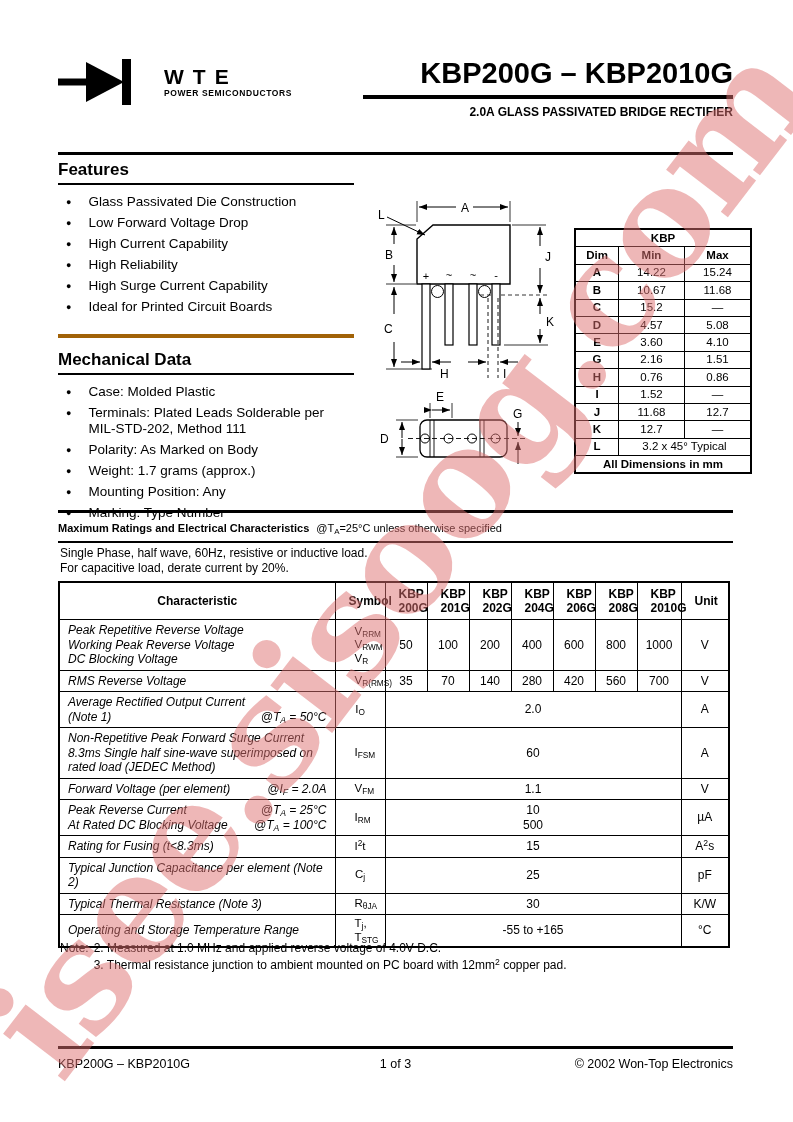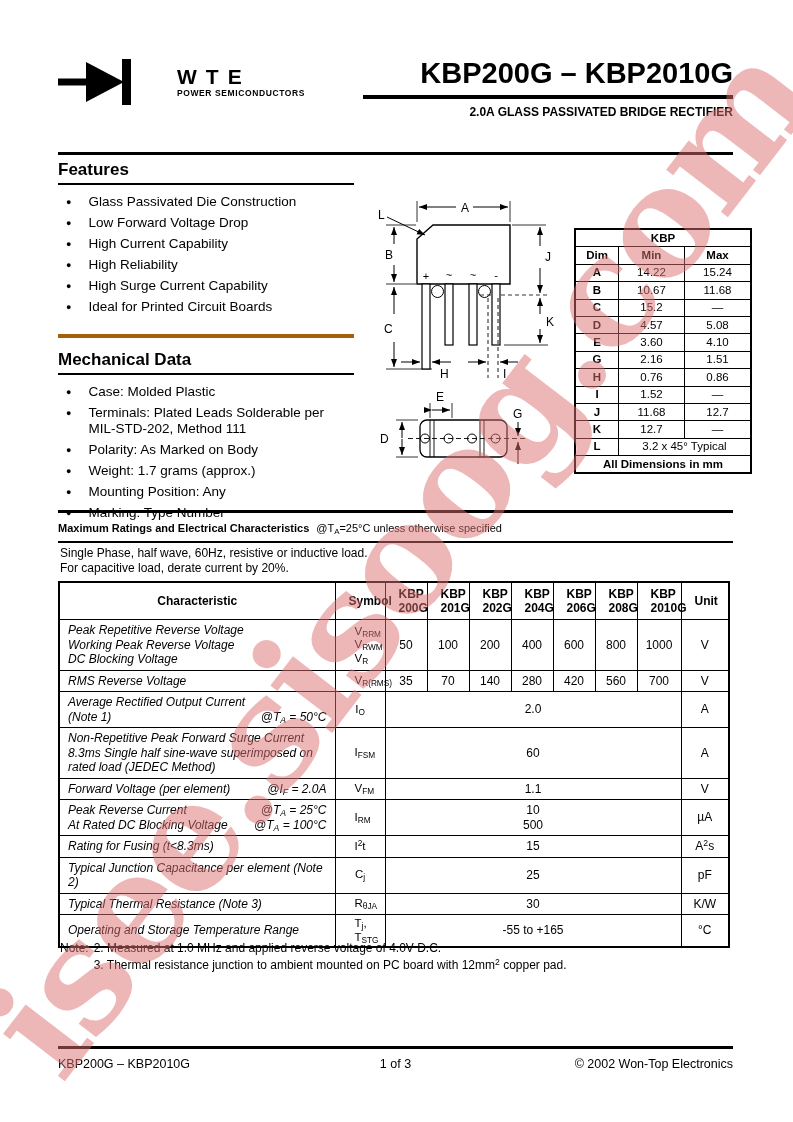--- a/index.html
+++ b/index.html
@@ -6,21 +6,21 @@
   .page{position:relative;width:793px;height:1122px;background:#fff;overflow:hidden;
         font-family:"Liberation Sans",sans-serif;color:#000;margin:0 auto;}
 
   
   .watermark{position:absolute;left:398px;top:560px;
     transform:translate(-50%,-50%) rotate(-52.5deg);
     font-family:"DejaVu Serif",serif;font-weight:700;font-size:150px;letter-spacing:-5px;
     color:rgba(222,112,112,0.5);white-space:nowrap;z-index:9;pointer-events:none;}
 
   
-  .brand{position:absolute;left:58px;top:56px;display:flex;align-items:center;gap:21px;}
+  .brand{position:absolute;left:58px;top:56px;display:flex;align-items:center;gap:8px;}
   .brand-txt .brand-name{font-size:21px;font-weight:bold;letter-spacing:9px;line-height:22px;}
   .brand-txt .brand-tag{font-size:8.5px;font-weight:bold;letter-spacing:0.6px;}
   .title-block{position:absolute;right:60px;top:57px;width:370px;text-align:right;}
   .doc-title{font-size:29px;font-weight:bold;padding-bottom:5px;border-bottom:4px solid #000;}
   .doc-subtitle{font-size:12px;font-weight:bold;padding-top:6px;}
   .top-rule{position:absolute;left:58px;right:60px;top:152px;height:2.5px;background:#000;}
 
   
   .features{position:absolute;left:58px;top:160px;width:296px;}
   .mechanical{position:absolute;left:58px;top:334px;width:296px;border-top:4px solid #a16207;padding-top:12px;}

